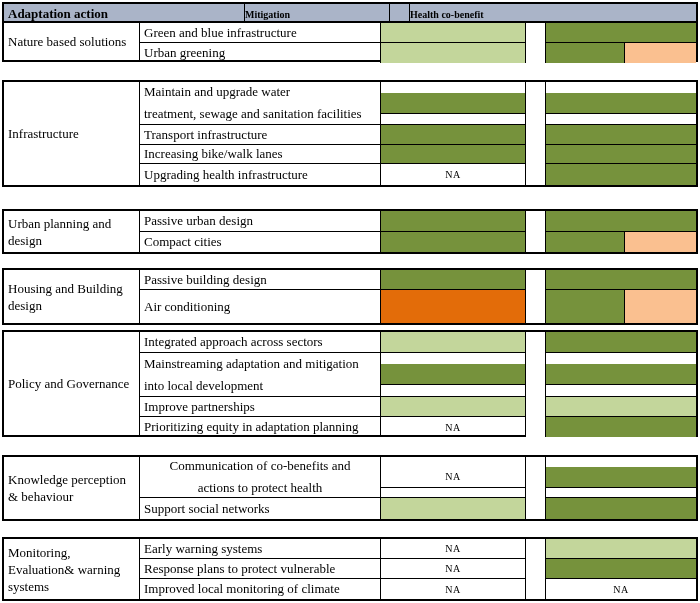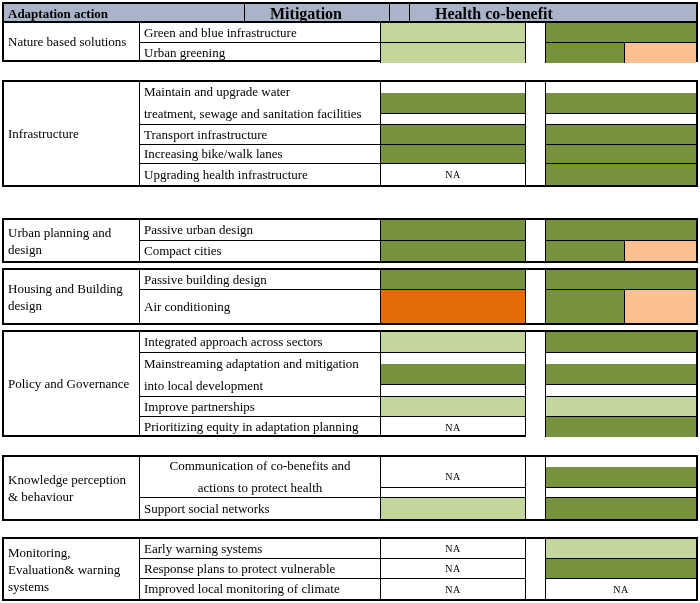--- a/index.html
+++ b/index.html
@@ -56,21 +56,21 @@
   .part { height: 100%; }
   .part.pl { width: 52.5%; border-right: 1.6px solid #000; }
   .part.pr { flex: 1; }
 
   
   .section.header .cat, .hd { background: var(--header-bg); }
   .section.header { font-weight: bold; font-size: 13px; }
   .section.header .cat { font-weight: bold; }
   .section.header .action { }
   .section.header .mit, .section.header .health {
-    font-size: 16px; letter-spacing: 0; flex-direction: row; justify-content: center; padding-left: 25px;
+    font-size: 10px; letter-spacing: 0; flex-direction: row; justify-content: center;
   }
 </style>
 </head>
 <body>
 
 <div class="page">
 
   <div class="section header" style="top:2px;height:19px">
     <div class="rows">
       <div class="row grow">
@@ -153,21 +153,21 @@
         <div class="action one">
           <span>Upgrading health infrastructure</span>
         </div>
         <div class="mit na">NA</div>
         <div class="spacer"></div>
         <div class="health fill" style="background: rgb(118, 146, 60);"></div>
       </div>
     </div>
   </div>
 
-  <div class="section" style="top:218px;height:45px">
+  <div class="section" style="top:209px;height:45px">
     <div class="cat">
       <span>Urban planning and design</span>
     </div>
     <div class="rows">
       <div class="row grow">
         <div class="action one">
           <span>Passive urban design</span>
         </div>
         <div class="mit fill" style="background: rgb(118, 146, 60);"></div>
         <div class="spacer"></div>

